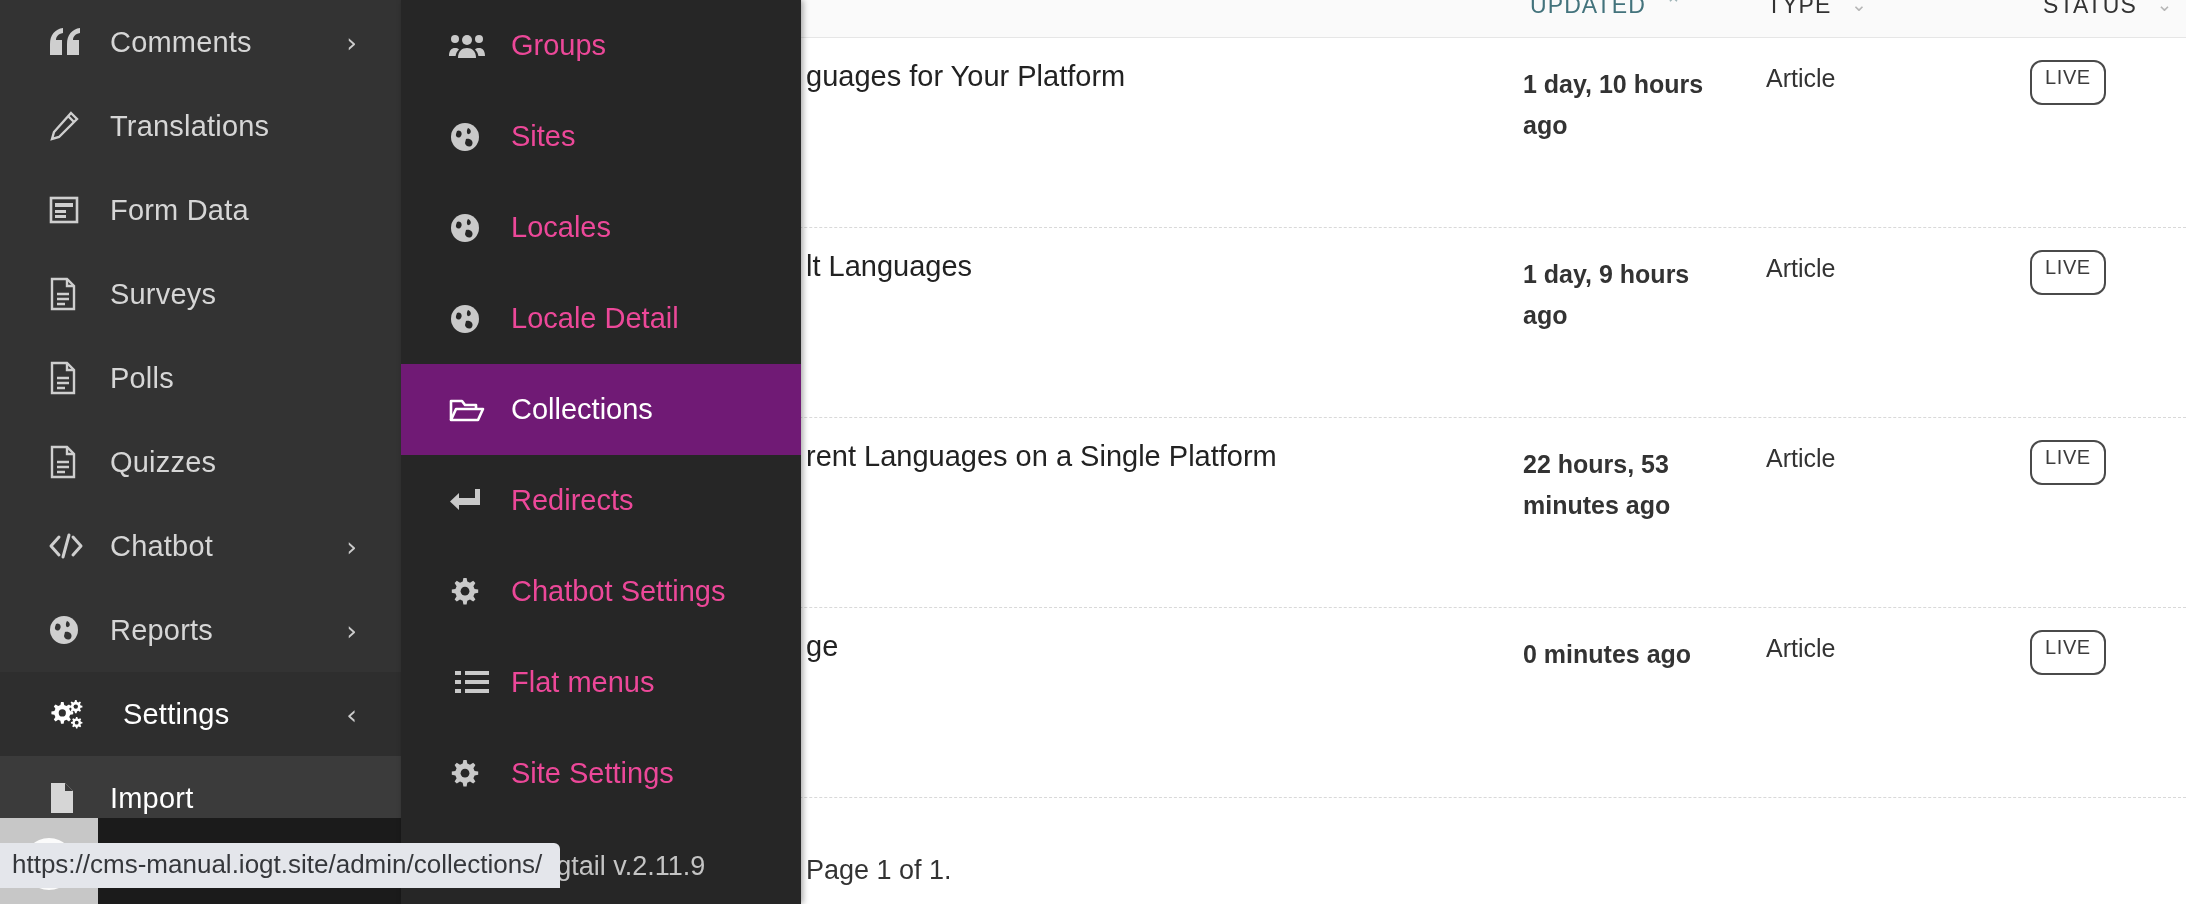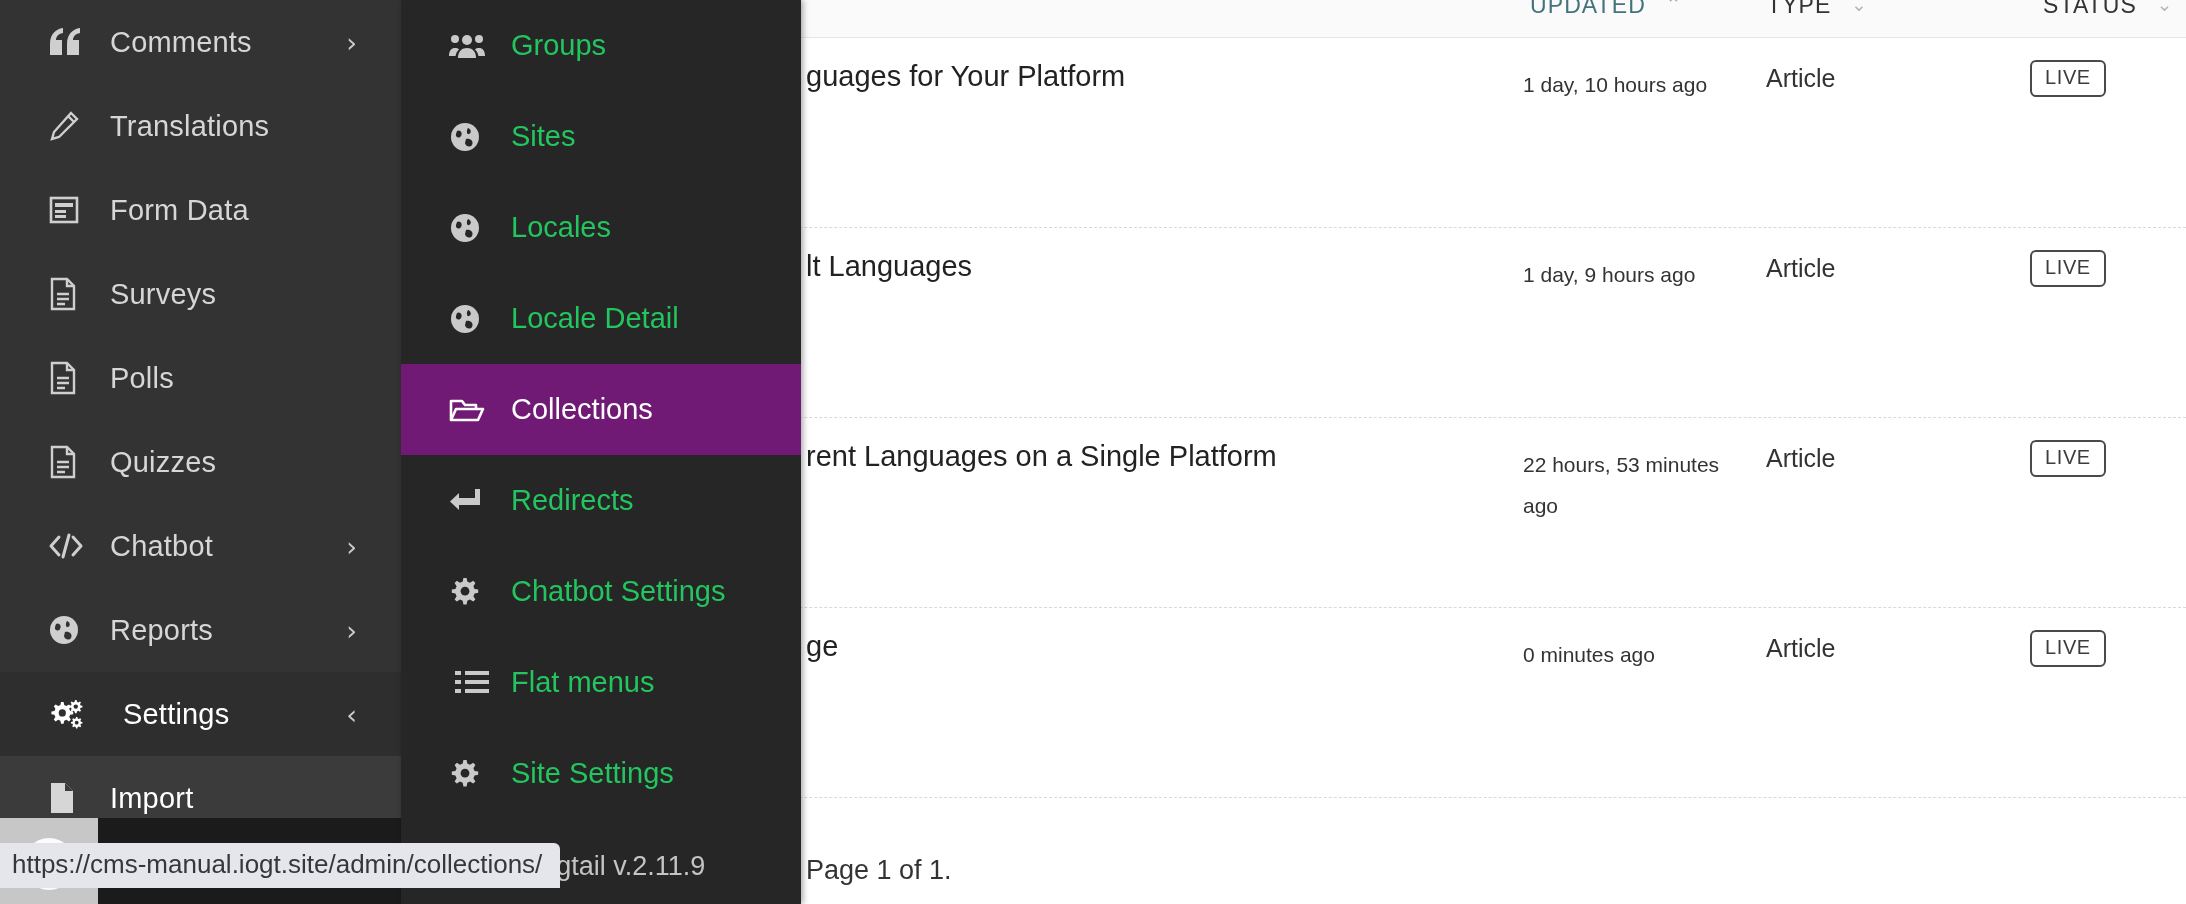--- a/index.html
+++ b/index.html
@@ -62,39 +62,40 @@
     position: absolute;
     left: 806px; top: 22px;
     font-size: 29px;
     color: #222222;
     white-space: nowrap;
   }
   .cell-updated {
     position: absolute;
     left: 1523px; top: 26px;
     width: 200px;
-    font-size: 21px;
+    font-size: 25px;
     line-height: 41px;
     color: #333333;
+    font-weight: bold;
   }
   .cell-type {
     position: absolute;
     left: 1766px; top: 26px;
     font-size: 25px;
     color: #333333;
   }
   .cell-status {
     position: absolute;
     left: 2030px; top: 22px;
   }
   .badge {
     display: inline-block;
     border: 2px solid #4a4a4a;
-    border-radius: 6px;
-    padding: 5px 13px 8px 13px;
+    border-radius: 12px;
+    padding: 5px 13px 16px 13px;
     font-size: 20px;
     letter-spacing: 0.6px;
     color: #3c3c3c;
     line-height: 1;
   }
   .pagination {
     position: absolute;
     left: 806px; top: 855px;
     width: 780px;
     text-align: left;
@@ -197,21 +198,21 @@
   }
   .sub-item .ico {
     width: 46px;
     flex: 0 0 46px;
     display: flex;
     align-items: center;
     color: #c9c9c9;
   }
   .sub-item .lbl {
     font-size: 29px;
-    color: #22c55e;
+    color: #ec4899;
     margin-left: 16px;
     white-space: nowrap;
   }
   .sub-item.active { background: #701a75; }
   .sub-item.active .lbl { color: #ffffff; }
   .sub-item.active .ico { color: #ffffff; }
   .submenu-footer {
     position: absolute;
     left: 0; bottom: 22px;
     width: 400px;

